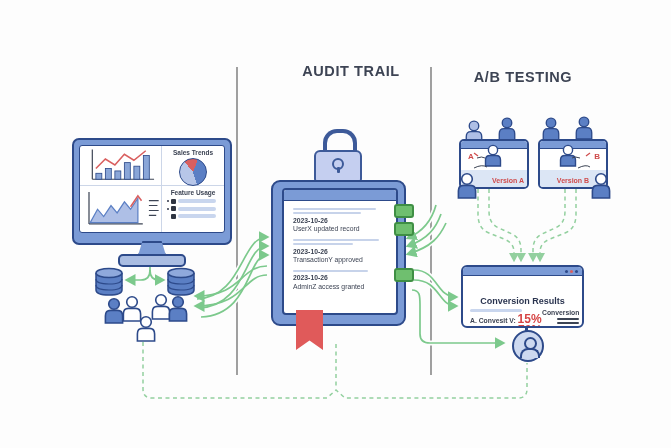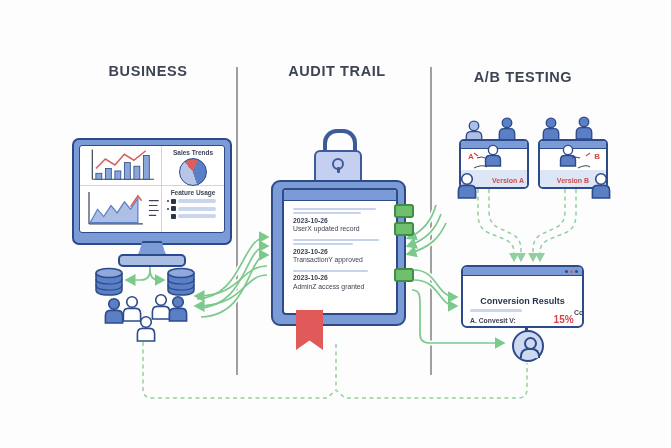--- a/index.html
+++ b/index.html
@@ -76,21 +76,21 @@
   
   .conv{left:461px;top:265px;width:119px;height:59px;background:#fff;border:2px solid #2d4a8a;
         border-radius:6px;overflow:hidden;}
   .cbar{height:8px;background:#7b9bd6;border-bottom:1.5px solid #2d4a8a;position:relative;}
   .cdots{position:absolute;right:4px;top:2.5px;display:flex;gap:2px;}
   .cdot{width:3px;height:3px;border-radius:50%;}
   .ctitle{text-align:center;font-size:9px;font-weight:700;color:#2b3550;margin-top:20px;}
   .cbody{display:flex;justify-content:space-between;padding:3px 7px 0;}
   .cprog{width:52px;height:3px;background:#c9d6ee;border-radius:2px;margin-bottom:3px;}
   .crow{font-size:6.8px;font-weight:700;color:#3d4454;line-height:9.5px;white-space:nowrap;}
-  .crow .pct{color:#d64545;font-size:10px;margin-left:36px;}
+  .crow .pct{color:#d64545;font-size:12px;}
   .cside{text-align:right;}
   .cside .lbl{font-size:6.8px;font-weight:700;color:#3d4454;}
   .hline{width:22px;height:2px;background:#3c4454;border-radius:1px;margin:2px 0 0 auto;}
 
   
   .mag{left:512px;top:330px;width:28px;height:28px;background:#cdd9f0;
        border:2.5px solid #2d4a8a;border-radius:50%;}
   .mag .stub{position:absolute;left:11px;top:-6px;width:3px;height:6px;background:#2d4a8a;
        border-radius:2px;}
   .mag .head{position:absolute;left:50%;top:5px;width:9px;height:9px;margin-left:-4.5px;
@@ -192,23 +192,22 @@
       <use href="#prsn" transform="translate(474,134) scale(0.9)" fill="#aebfe6"></use>
       <use href="#prsn" transform="translate(507,131) scale(0.9)" fill="#5b7fc4"></use>
     </g>
     <g stroke="#2d4a8a" stroke-width="1.5">
       <use href="#prsn" transform="translate(551,131) scale(0.9)" fill="#5b7fc4"></use>
       <use href="#prsn" transform="translate(584,130) scale(0.9)" fill="#5b7fc4"></use>
     </g>
   </svg>
 
   <div class="hdr" style="left:58px;top:62px;width:180px;">
-    <div>BUSINESS</div>
-  </div>
-  <div class="hdr" style="left:254px;top:62px;width:166px;">
+  </div>
+  <div class="hdr" style="left:268px;top:62px;width:166px;">
     <div>AUDIT TRAIL</div>
   </div>
   <div class="hdr" style="left:437px;top:68px;width:172px;">
     <div>A/B TESTING</div>
   </div>
 
   <div class="comp monitor">
     <div class="screen">
       <div class="panel p-tl">
         <svg width="84" height="38" viewBox="0 0 62 32">

